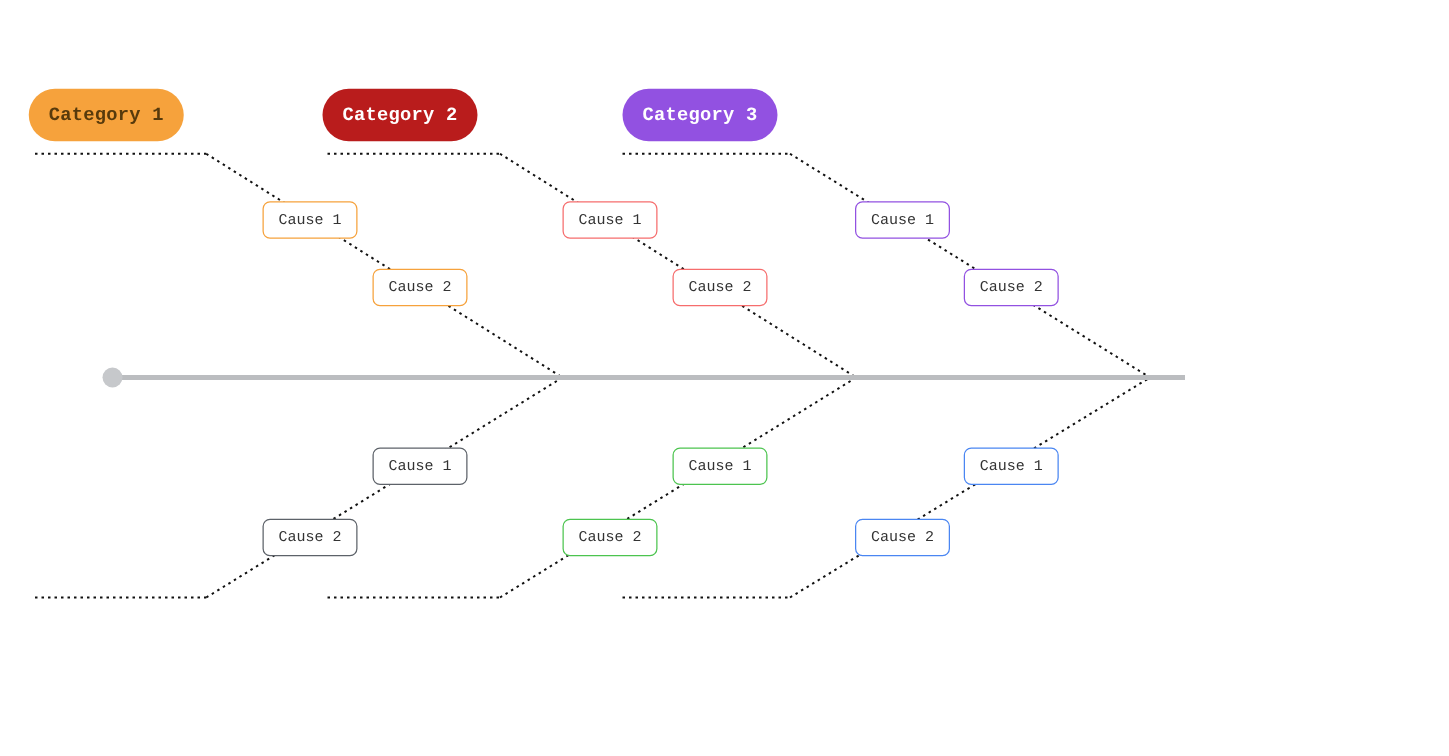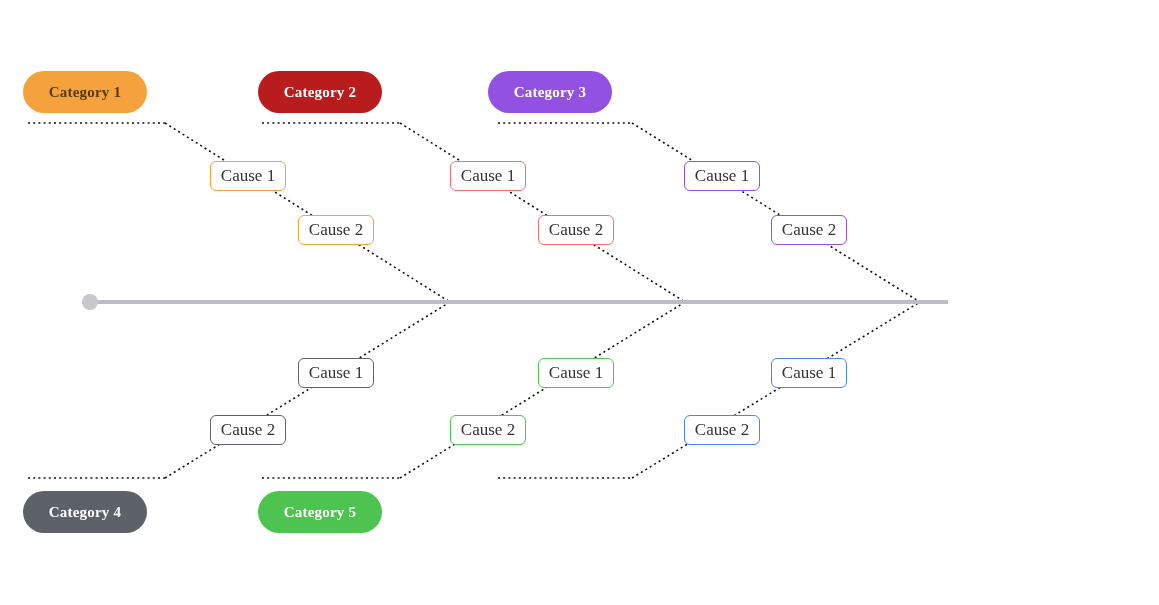--- a/index.html
+++ b/index.html
@@ -1,21 +1,21 @@
 <!DOCTYPE html>
 <html><head>
 <meta charset="utf-8">
 <style>
   html, body { margin: 0; padding: 0; background: #ffffff; }
   .canvas {
     position: relative;
     width: 948px;
     height: 605px;
     background: #ffffff;
-    font-family: Liberation Serif, serif;
+    font-family: Liberation Mono, monospace;
     overflow: hidden;
   }
   .lines-layer {
     position: absolute;
     left: 0; top: 0;
     width: 1159px; height: 605px;
   }
   .pill {
     position: absolute;
     width: 124px;
@@ -33,21 +33,21 @@
   .cause {
     position: absolute;
     width: 76px;
     height: 30px;
     background: #ffffff;
     border: 1.5px solid #999;
     border-radius: 6px;
     display: flex;
     align-items: center;
     justify-content: center;
-    font-size: 17px;
+    font-size: 12px;
     color: #333333;
     cursor: pointer;
     box-sizing: border-box;
   }
   .issue-label {
     position: absolute;
     left: 1008px;
     top: 289px;
     width: 104px;
     text-align: center;
@@ -83,24 +83,22 @@
     <line x1="632" y1="478" x2="920" y2="302" stroke-width="1.6" stroke-dasharray="2 3.2" stroke="#111111"></line>
 
     <line x1="90" y1="302" x2="1001" y2="302" stroke-width="4" stroke="#BBBDC0"></line>
     <circle cx="90" cy="302" r="8" fill="#C6C8CB"></circle>
 
     <polygon points="1001,203 1145,304 1001,405" stroke-width="1.5" fill="#EDEDEF" stroke="#B9BBBE"></polygon>
   </svg>
 
   <div class="pill" style="left: 23px; top: 71px; background: rgb(246, 162, 60); color: rgb(87, 58, 12);">Category 1</div>
   <div class="pill" style="left: 258px; top: 71px; background: #b91c1c; color: rgb(255, 255, 255);">Category 2</div>
-  <div class="pill" style="left: 488px; top: 71px; background: rgb(146, 81, 225); color: rgb(255, 255, 255);">Category 3</div>
+  <div class="pill" style="left: 498px; top: 71px; background: rgb(146, 81, 225); color: rgb(255, 255, 255);">Category 3</div>
 
-  <div class="pill" style="left: 23px; top: 491px; background: rgb(93, 98, 105); color: rgb(255, 255, 255);">Category 4</div>
-  <div class="pill" style="left: 258px; top: 491px; background: rgb(76, 196, 79); color: rgb(255, 255, 255);">Category 5</div>
 
   <div class="cause" style="left: 210px; top: 161px; border-color: rgb(246, 162, 60);">Cause 1</div>
   <div class="cause" style="left: 298px; top: 215px; border-color: rgb(246, 162, 60);">Cause 2</div>
 
   <div class="cause" style="left: 450px; top: 161px; border-color: rgb(246, 109, 109);">Cause 1</div>
   <div class="cause" style="left: 538px; top: 215px; border-color: rgb(246, 109, 109);">Cause 2</div>
 
   <div class="cause" style="left: 684px; top: 161px; border-color: rgb(146, 81, 225);">Cause 1</div>
   <div class="cause" style="left: 771px; top: 215px; border-color: rgb(146, 81, 225);">Cause 2</div>
 

